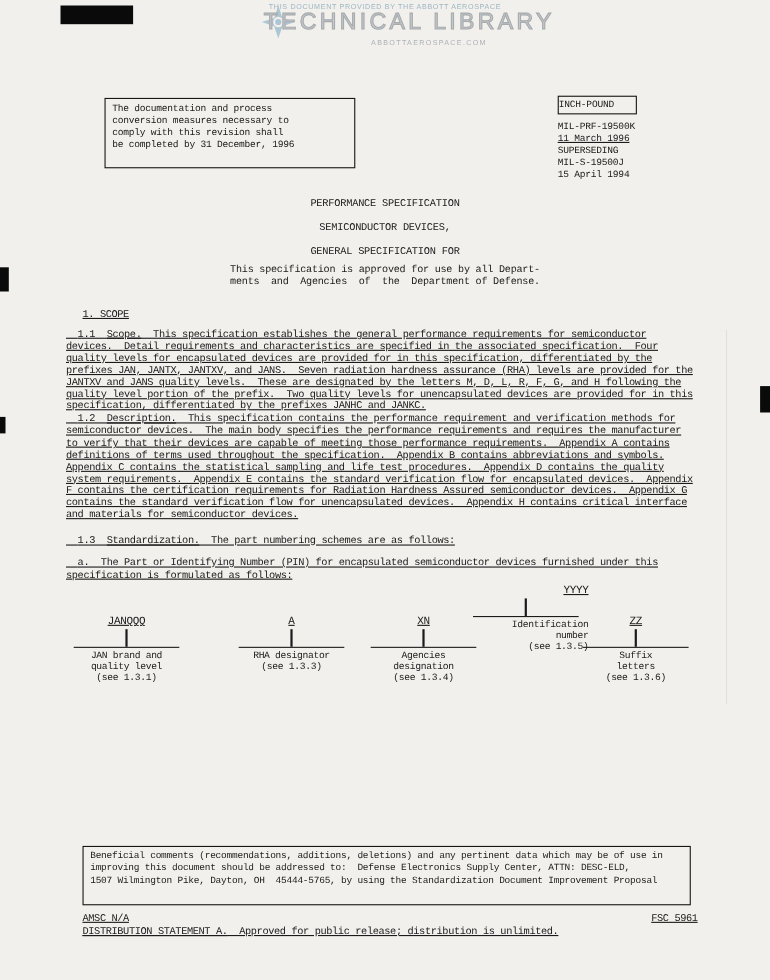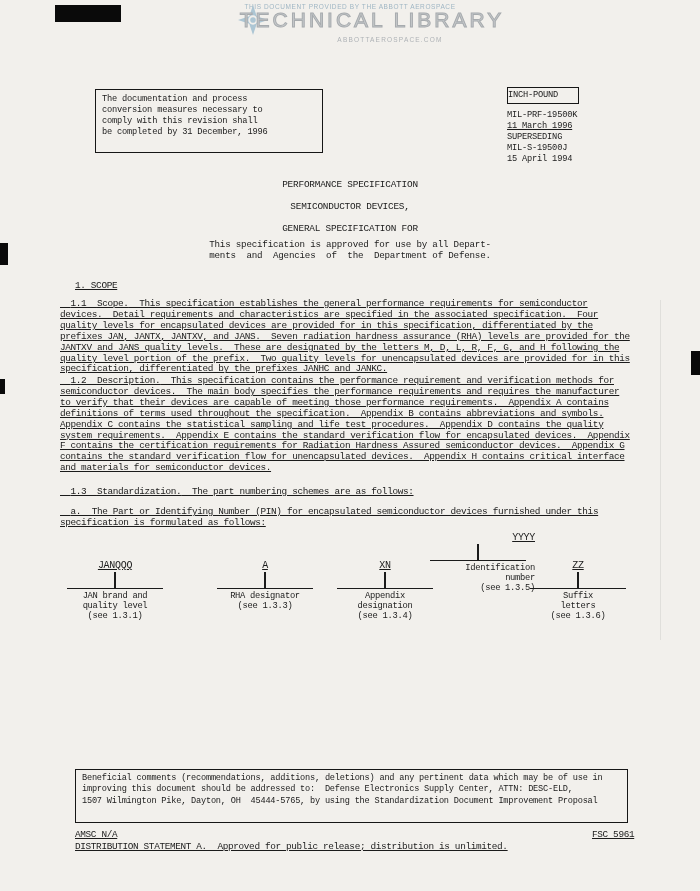--- a/index.html
+++ b/index.html
@@ -131,21 +131,21 @@
     <div class="code u">A</div>
     <div class="vline"></div>
     <div class="hline"></div>
     <div class="lbl pre">RHA designator
 (see 1.3.3)</div>
   </div>
   <div class="dcol" style="top:560px; left:328px;">
     <div class="code u">XN</div>
     <div class="vline"></div>
     <div class="hline"></div>
-    <div class="lbl pre">Appendix
+    <div class="lbl pre">Agencies
 designation
 (see 1.3.4)</div>
   </div>
   <div class="dcol" style="top:532px; left:421px;text-align:right;">
     <div class="code u">YYYY</div>
     <div class="vline"></div>
     <div class="hline"></div>
     <div class="lbl pre">Identification
 number
 (see 1.3.5)</div>

